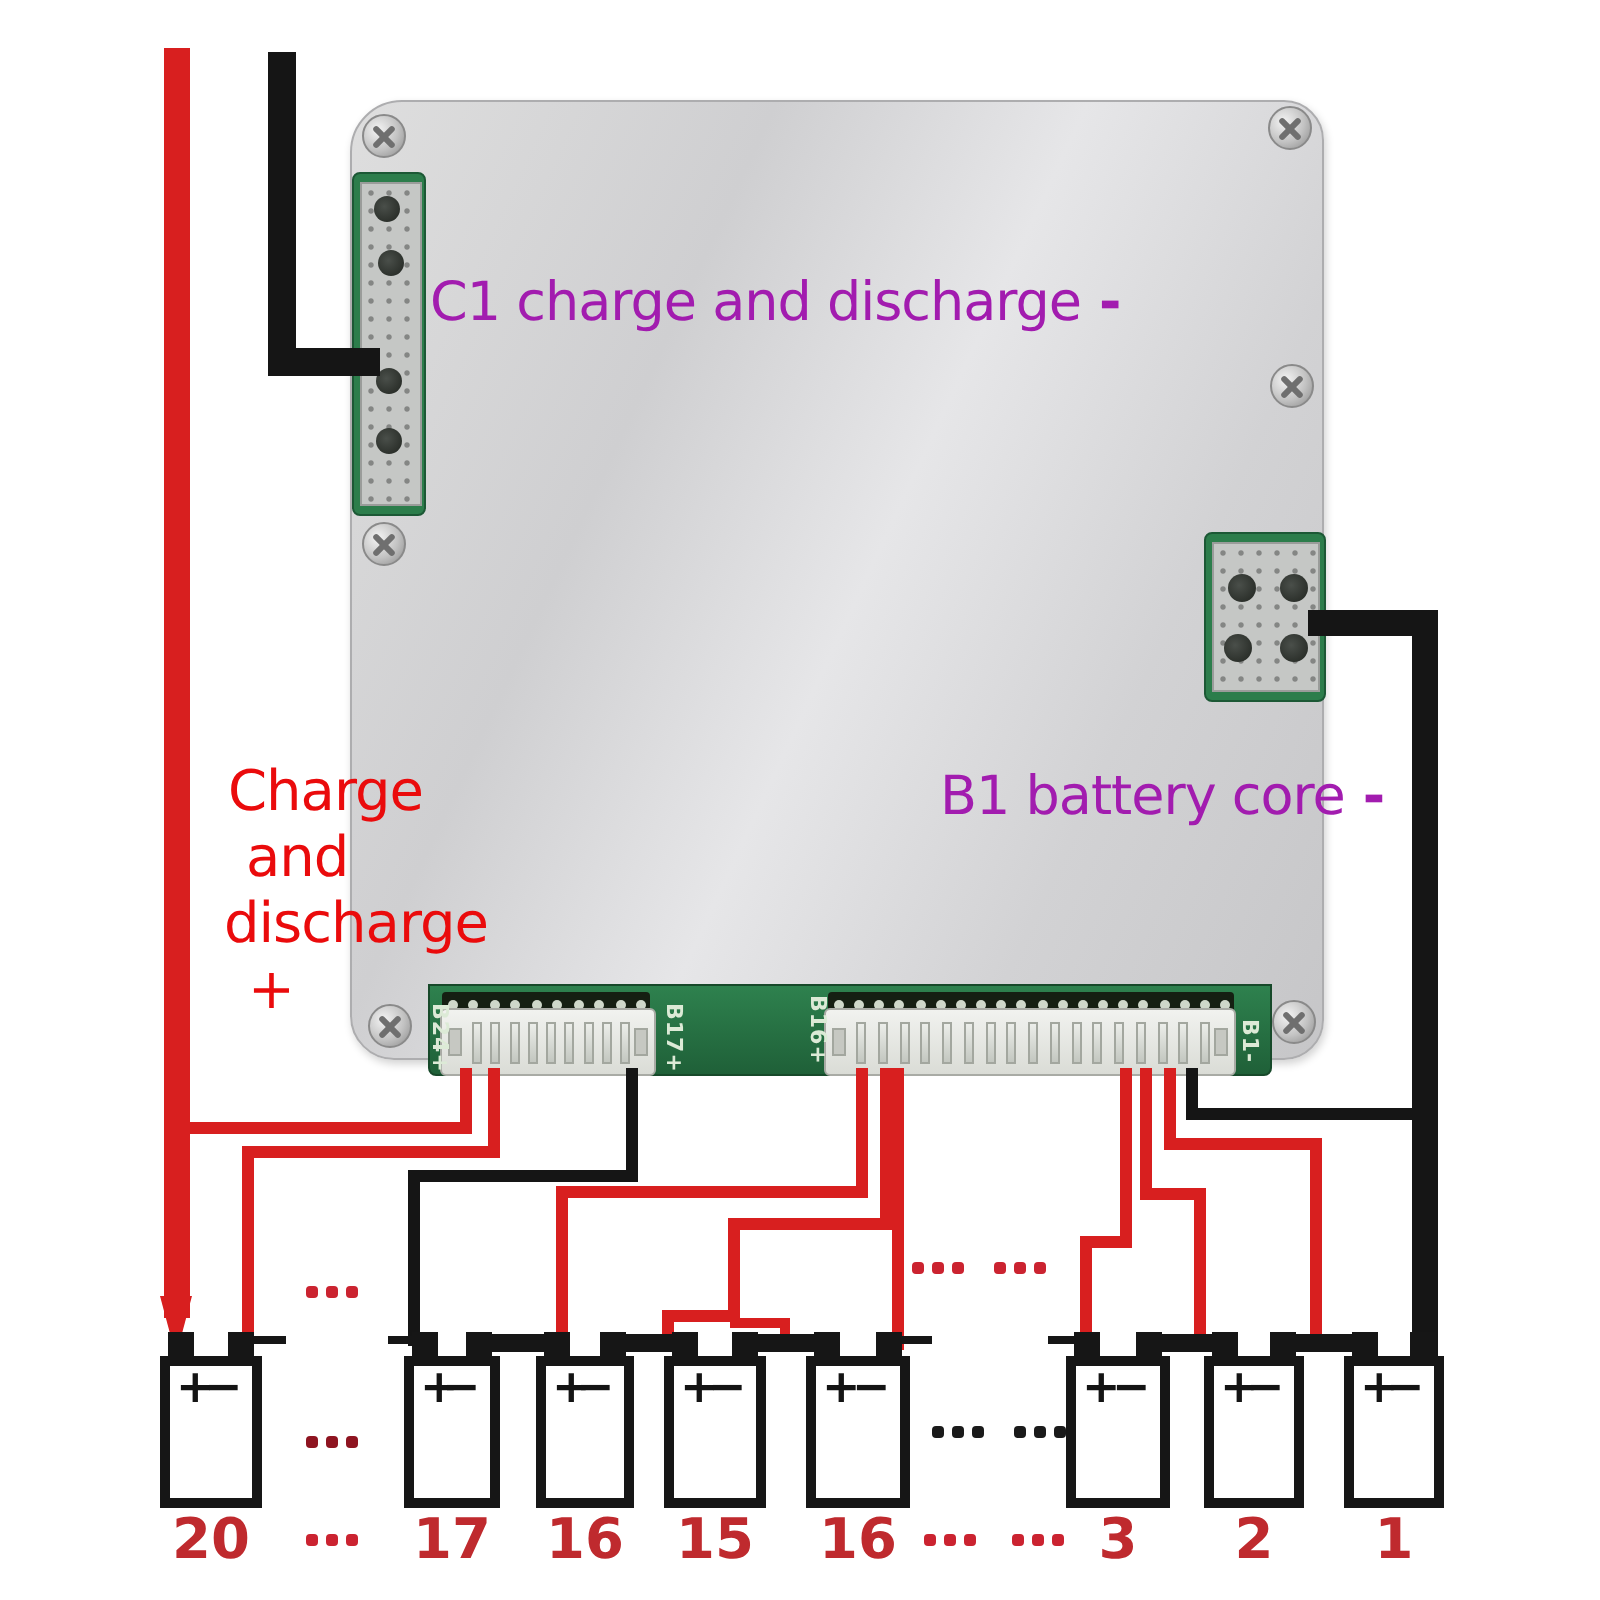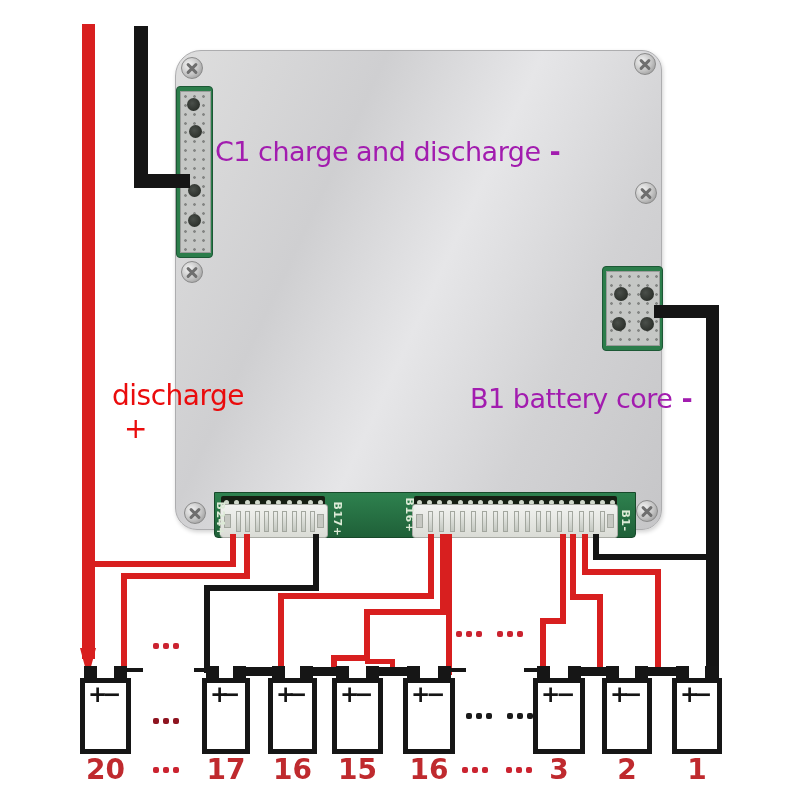--- a/index.html
+++ b/index.html
@@ -37,20 +37,22 @@
   .minus{font-weight:bold;margin-left:9px;}
   .arrow-tip{width:0;height:0;}
 </style>
 </head>
 <body>
 
 <div id="canvas">
   <div class="label-black" id="label-c1" style="left: 215px; top: 136px; z-index: 9;"><span>C1 charge and discharge</span><span class="minus">-</span></div>
   <div class="label-black" id="label-b1" style="left: 470px; top: 383px; z-index: 9;"><span>B1 battery core</span><span class="minus">-</span></div>
   <div class="label-red" id="label-charge" style="left: 112px; top: 379px; z-index: 9; color: rgb(234, 11, 12);">
+    <div class="cline" style="position: relative; left: 2px;">Charge</div>
+    <div class="cline" style="position: relative; left: 11px;">and</div>
     <div class="cline" style="position: relative; left: 0px; text-align: center;">discharge</div>
     <div class="cline" style="position: relative; left: 12px;">+</div>
   </div>
 <div class="board" style="left: 175px; top: 50px; width: 487px; height: 480px; border-radius: 26px 20px 20px 22px; z-index: 1;"></div>
     <div class="pad-green" style="left: 176px; top: 86px; width: 37px; height: 172px; z-index: 2;"></div>
     <div class="pad-metal" style="left: 180px; top: 91px; width: 31px; height: 162px; z-index: 2;"></div>
     <div class="pad-hole" style="left: 186.5px; top: 97.5px; width: 13px; height: 13px; z-index: 2;"></div>
     <div class="pad-hole" style="left: 188.5px; top: 124.5px; width: 13px; height: 13px; z-index: 2;"></div>
     <div class="pad-hole" style="left: 187.5px; top: 183.5px; width: 13px; height: 13px; z-index: 2;"></div>
     <div class="pad-hole" style="left: 187.5px; top: 213.5px; width: 13px; height: 13px; z-index: 2;"></div>

